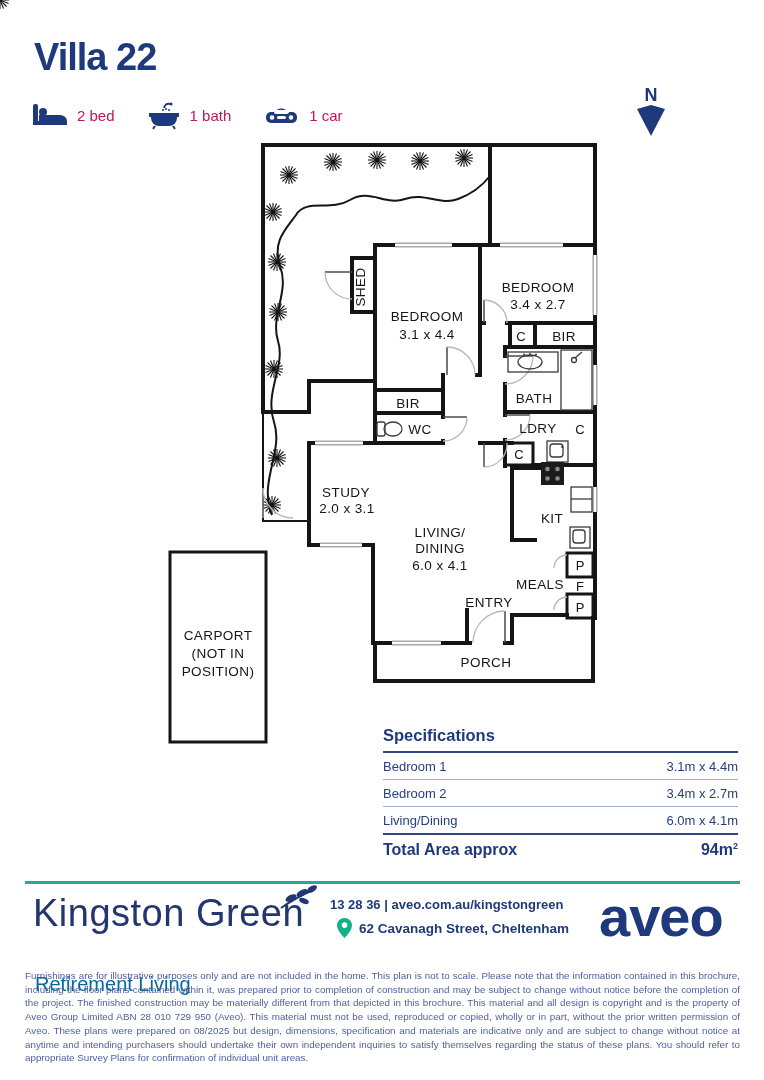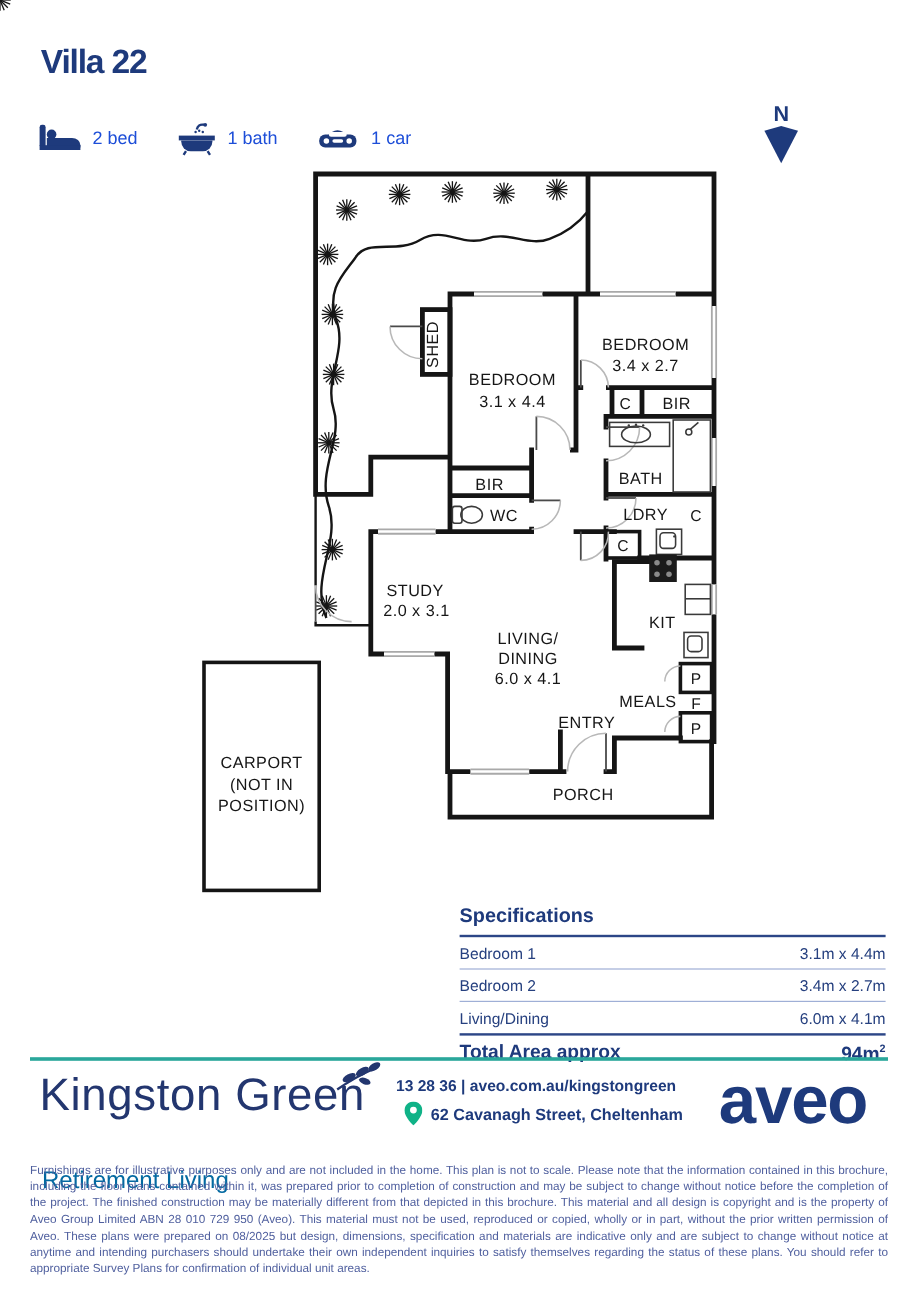--- a/index.html
+++ b/index.html
@@ -1,41 +1,41 @@
 <!DOCTYPE html>
 <html><head>
 <meta charset="utf-8">
 <style>
   html,body{margin:0;padding:0;background:#fff;}
   #page{position:relative;width:764px;height:1080px;background:#fff;overflow:hidden;
         font-family:"Liberation Sans",sans-serif;color:#1e3a7c;}
   
-  #title{position:absolute;left:34px;top:36px;font-size:28px;font-weight:bold;
+  #title{position:absolute;left:34px;top:36px;font-size:38px;font-weight:bold;
          color:#1e3a7c;letter-spacing:-1px;}
   #features{position:absolute;left:32px;top:100px;display:flex;align-items:center;gap:14px;}
   .feat{display:flex;align-items:center;gap:9px;}
   .feat + .feat{margin-left:18px;}
-  .feat-label{font-size:15px;color:#1d4ed8;}
+  .feat-label{font-size:15px;color:#be185d;}
   
   #plan{position:absolute;left:0;top:0;}
   .wall{stroke:#151515;stroke-width:4;fill:none;stroke-linecap:square;}
   .wall3{stroke:#151515;stroke-width:3;fill:none;}
   .fence{stroke:#151515;stroke-width:2;fill:none;}
   .fix{stroke:#3a3a3a;stroke-width:1.3;fill:none;}
   .win-b{stroke:#ffffff;stroke-width:6;}
   .win{stroke:#a9a9a9;stroke-width:1.5;}
   .door{stroke:#b8b8b8;stroke-width:1.3;fill:none;}
   .leaf{stroke:#4a4a4a;stroke-width:1.5;}
   .rl{font-family:"Liberation Sans",sans-serif;font-size:13.5px;fill:#161616;letter-spacing:.4px;}
   .rs{font-family:"Liberation Sans",sans-serif;font-size:13px;fill:#161616;}
   .garden{stroke:#151515;stroke-width:2;fill:none;}
   .plant{stroke:#151515;stroke-width:1.1;}
   .compass-n{font-family:"Liberation Sans",sans-serif;font-size:18px;font-weight:bold;fill:#1e3a7c;}
   
-  #specs{position:absolute;left:383px;top:726px;width:355px;color:#26407f;margin-top:28px;}
+  #specs{position:absolute;left:383px;top:726px;width:355px;color:#26407f;}
   #specs h3{margin:0;padding:0 0 6px 0;font-size:16.5px;font-weight:bold;color:#1e3a7c;
             border-bottom:2.5px solid #2c4687;}
   .spec-row{display:flex;justify-content:space-between;font-size:13px;
             padding:6px 0 5px 0;border-bottom:1px solid #9fafd6;align-items:flex-end;}
   .spec-row.last{border-bottom:none;}
   .spec-total{display:flex;justify-content:space-between;font-size:16px;font-weight:bold;
               border-top:2.5px solid #2c4687;padding:6px 0 4px 0;color:#1e3a7c;gap:36px;}
   sup{font-size:9px;}
   
   #teal-rule{position:absolute;left:25px;top:881px;width:715px;height:3px;background:#2aa79b;}

